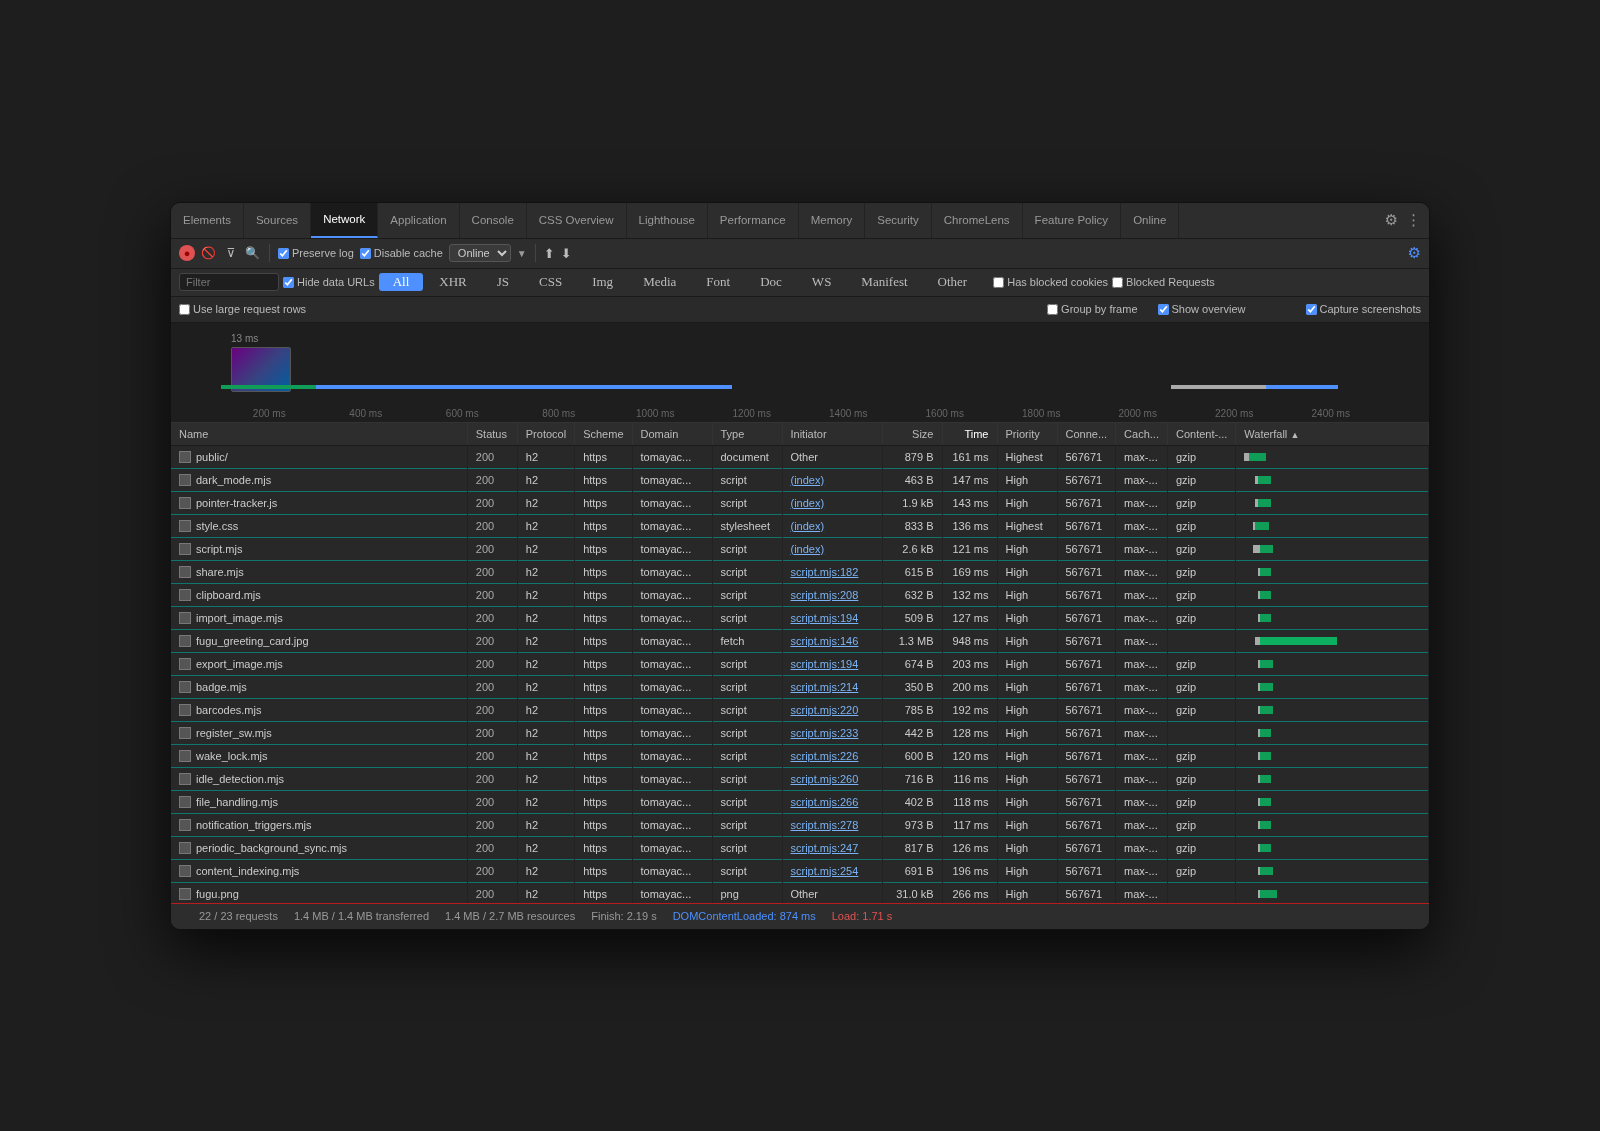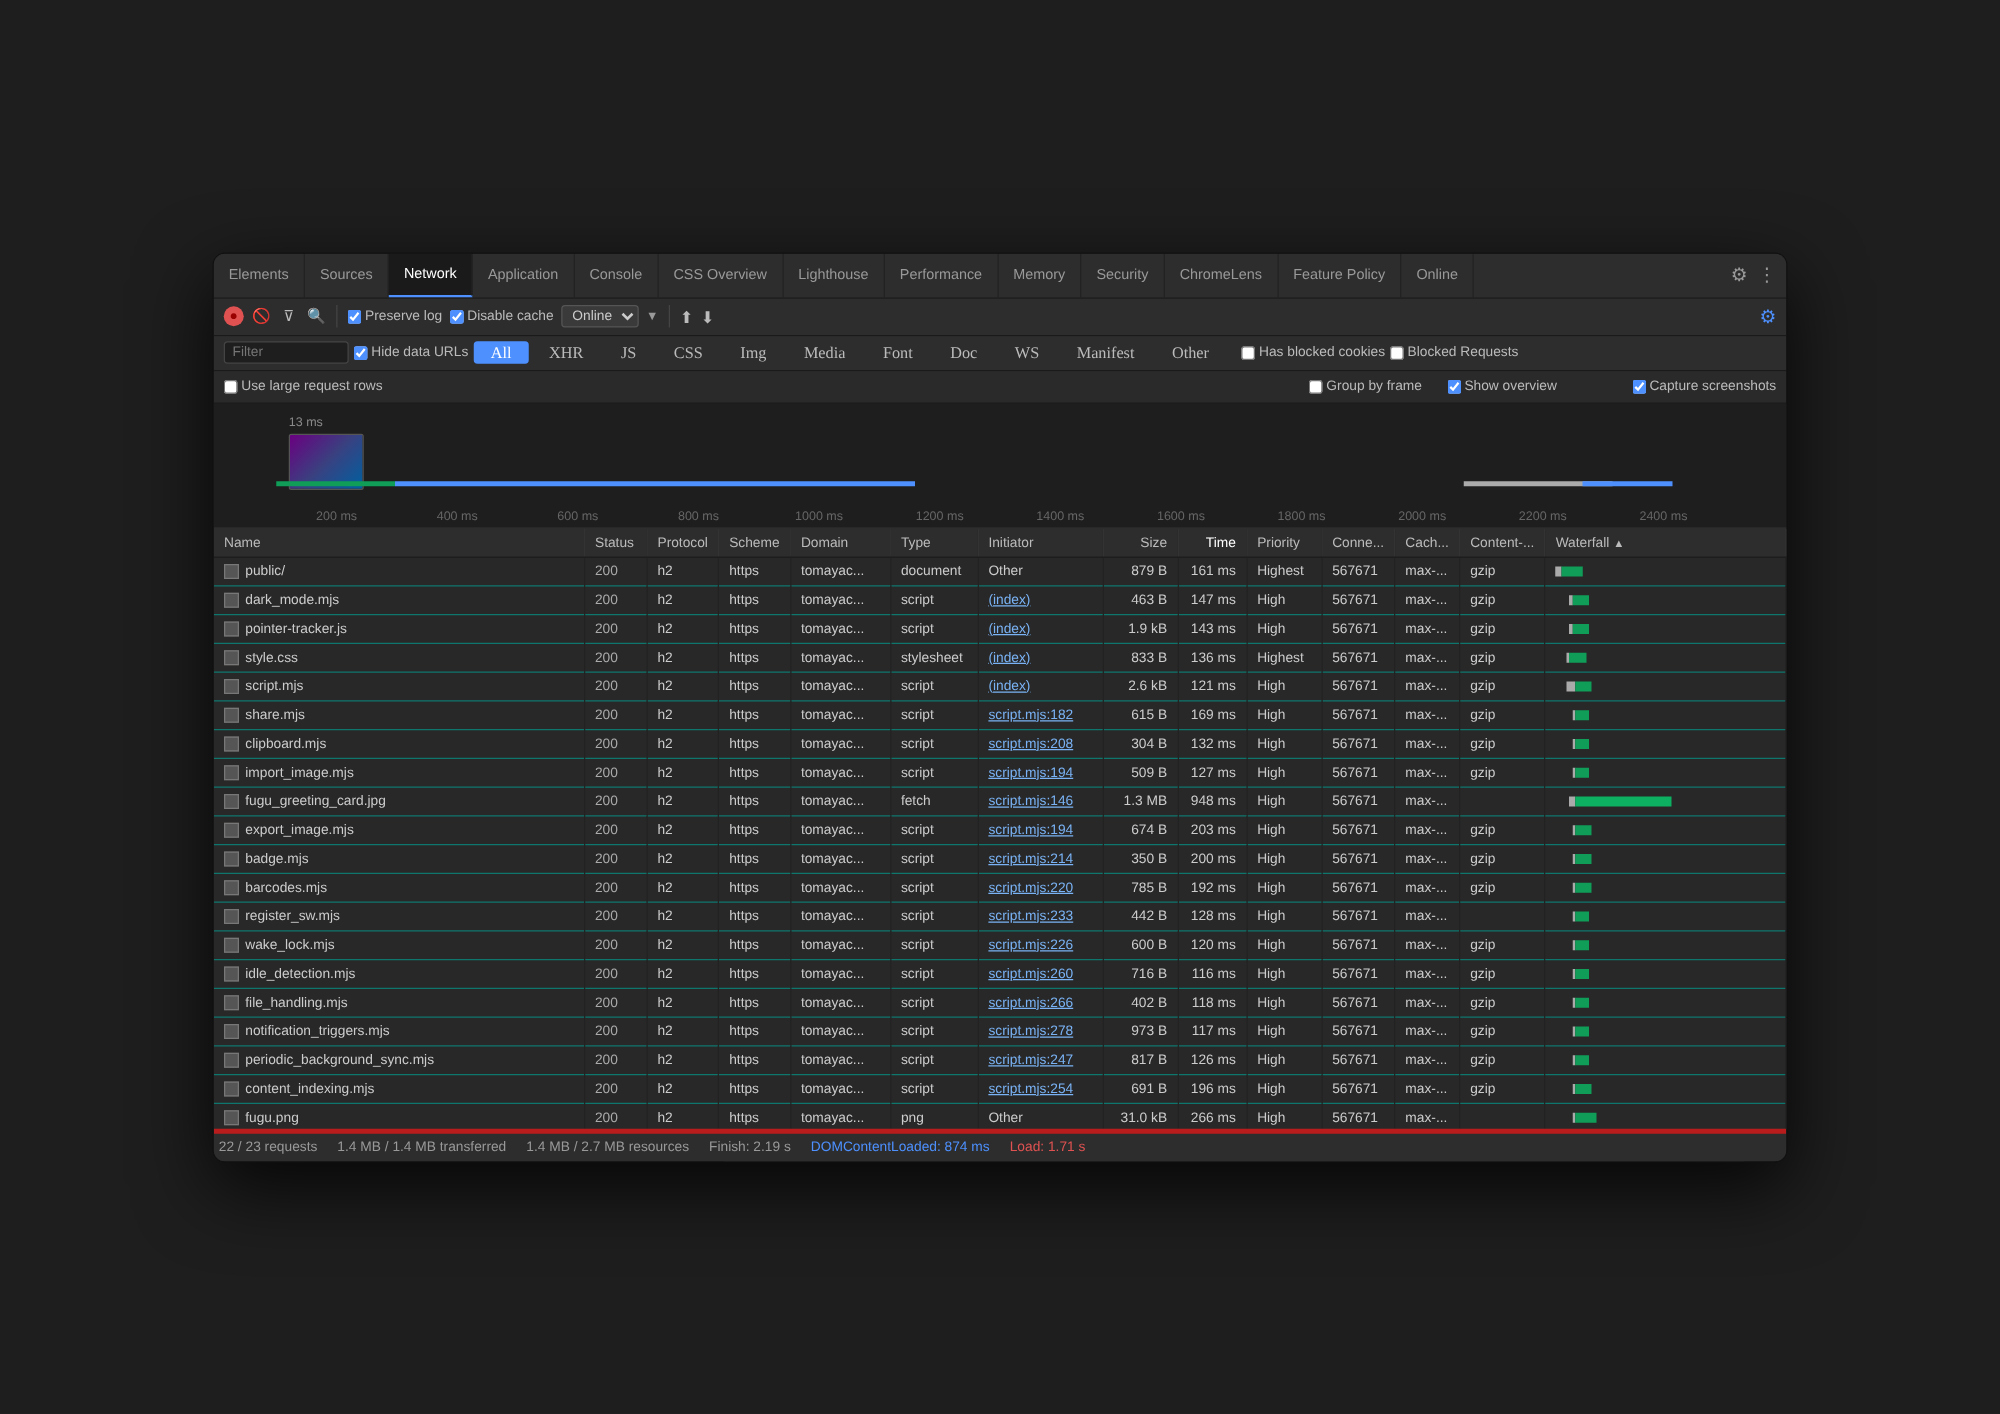--- a/index.html
+++ b/index.html
@@ -301,23 +301,23 @@
       background: #555;
       border: 1px solid #777;
       margin-right: 5px;
       flex-shrink: 0;
     }
     .status-bar {
       background: #2d2d2d;
       height: 26px;
       display: flex;
       align-items: center;
-      padding: 0 4px;
+      padding: 0 28px;
       gap: 16px;
-      border-top: 4px solid #b91c1c;
+      border-top: 1px solid #b91c1c;
       font-size: 11px;
       color: #999;
     }
     .status-item { white-space: nowrap; }
     .status-blue { color: #4d90fe; }
     .status-red { color: #e05252; }
     .header-sort-arrow { font-size: 9px; color: #bbb; }
     .col-sort-active { color: #fff; }
   </style>
 </head>
@@ -658,21 +658,21 @@
                 <span class="file-icon"></span>
                 <span>clipboard.mjs</span>
               </div>
             </td>
             <td class="td-status status-200">200</td>
             <td class="td-protocol">h2</td>
             <td class="td-scheme">https</td>
             <td class="td-domain">tomayac...</td>
             <td class="td-type">script</td>
             <td class="td-initiator"><span class="link-blue">script.mjs:208</span></td>
-            <td class="td-size">304 B</td>
+            <td class="td-size">632 B</td>
             <td class="td-time">132 ms</td>
             <td class="td-priority">High</td>
             <td class="td-conne">567671</td>
             <td class="td-cache">max-...</td>
             <td class="td-content">gzip</td>
             <td class="td-waterfall">
               <div class="waterfall-cell" style="position:relative;height:16px;">
     <div class="wf-bar-wait" style="left:13.2px;width:2.2px;"></div>
     <div class="wf-bar-recv" style="left:15.399999999999999px;width:11px;"></div>
   </div>

